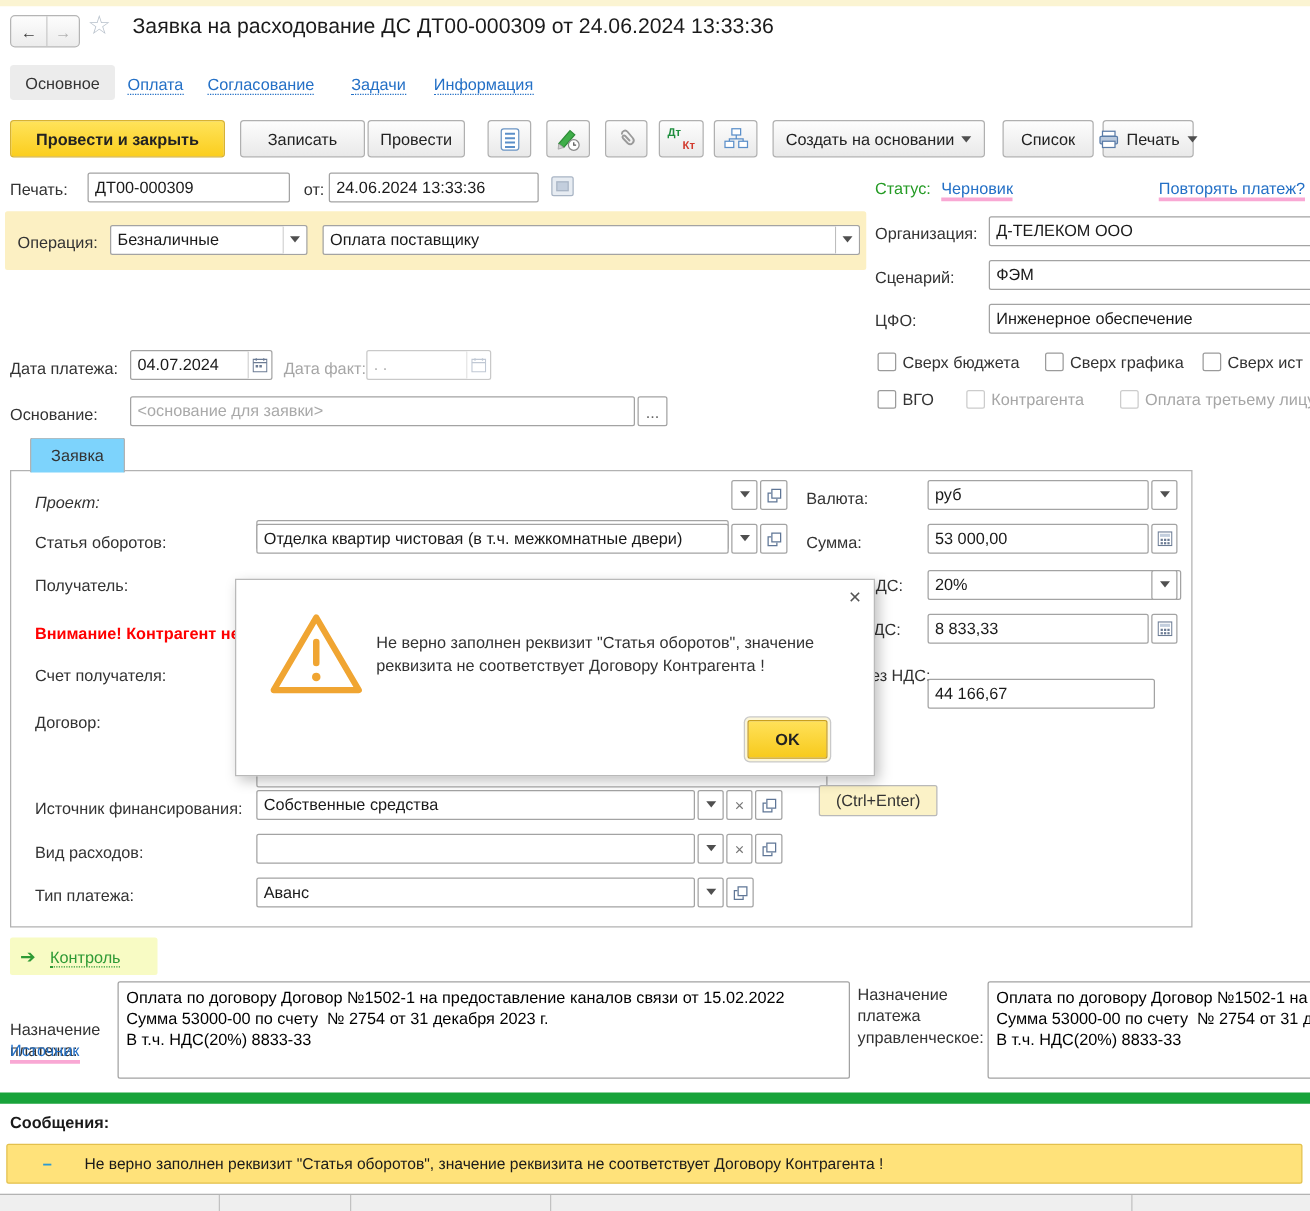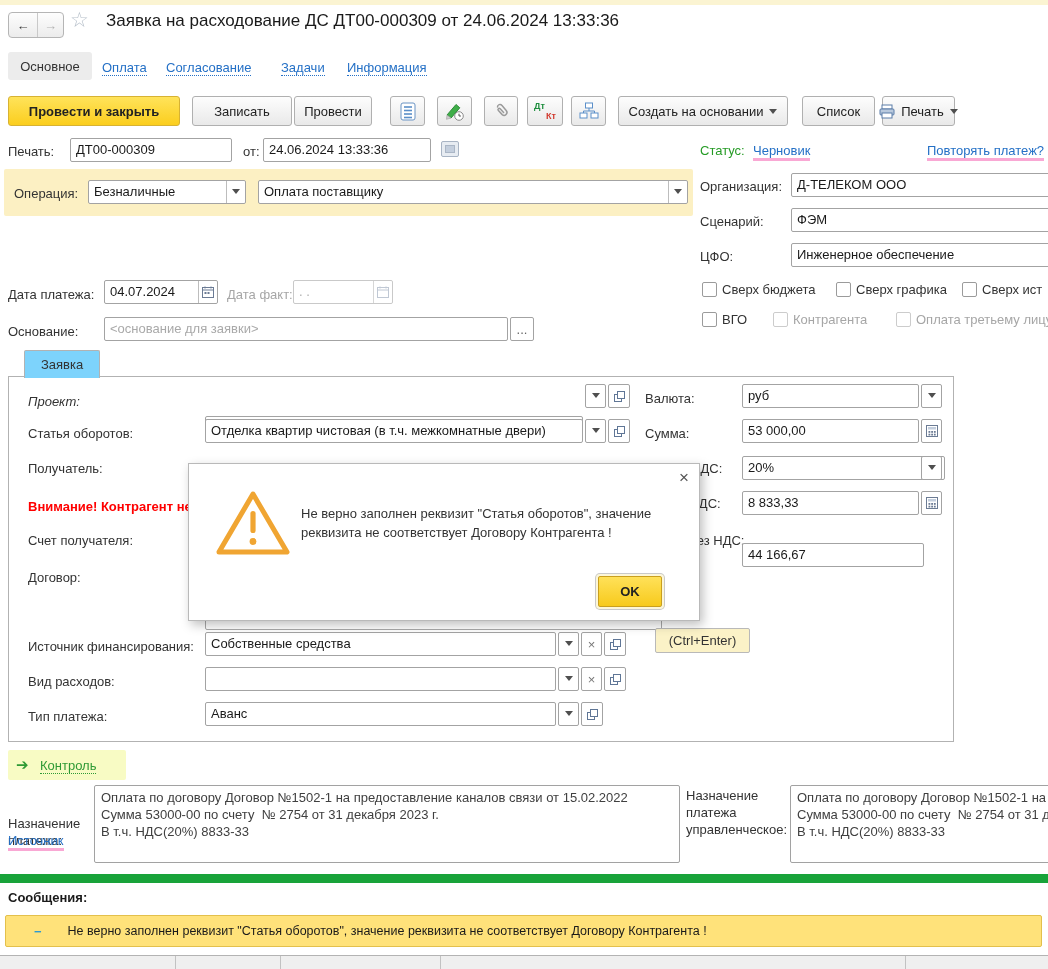--- a/index.html
+++ b/index.html
@@ -23,21 +23,21 @@
   .dd-seg{position:absolute;top:0;right:0;bottom:0;width:18px;border-left:1px solid #bdbdbd;background:#fff;
           display:flex;align-items:center;justify-content:center;border-radius:0 2px 2px 0;}
   .open-ic{position:relative;width:11px;height:11px;}
   .open-ic::before{content:"";position:absolute;left:0;bottom:0;width:6px;height:6px;border:1px solid #5f7696;background:#fff;}
   .open-ic::after{content:"";position:absolute;right:0;top:0;width:6px;height:6px;border:1px solid #5f7696;background:#fff;}
   .link{position:absolute;color:#2470c6;white-space:nowrap;cursor:pointer;text-decoration:none;border-bottom:1px dotted #2470c6;line-height:15px;}
   .link.solid{border-bottom:3px solid #f9a8d4;}
   .cb{position:absolute;width:13px;height:13px;border:1px solid #9b9b9b;border-radius:2px;background:#fff;}
   .cb.dis{border-color:#cccccc;}
   .txa{position:absolute;box-sizing:border-box;border:1px solid #a2a2a2;border-radius:2px;background:#fff;
-       padding:3px 6px;white-space:pre;overflow:hidden;line-height:17px;font-size:13px;color:#404040;}
+       padding:3px 6px;white-space:pre;overflow:hidden;line-height:17px;font-size:13px;color:#000000;}
   .vline{position:absolute;width:1px;background:#c2c2c2;}
   svg{display:block;}
 </style>
 </head>
 <body>
 
 <div class="screen">
 
   <div class="abs" style="left:0;top:0;width:1048px;height:5px;background:#fbf4d2;"></div>
 

